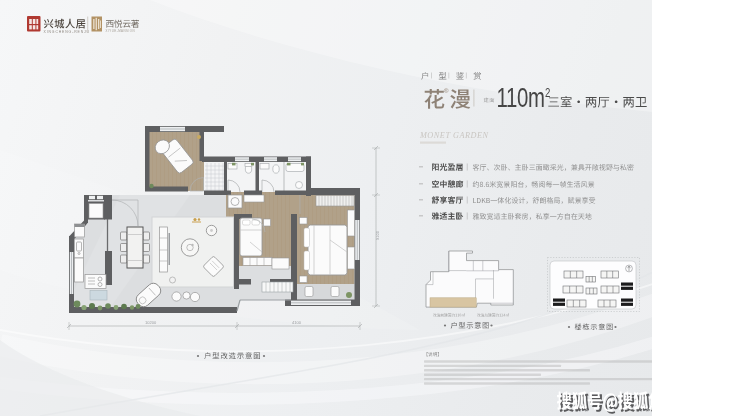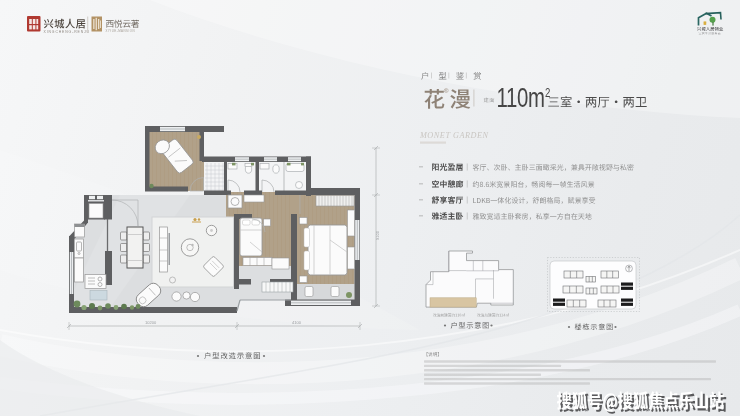--- a/index.html
+++ b/index.html
@@ -1,15 +1,15 @@
 <!DOCTYPE html>
 <html><head><meta charset="utf-8">
 <style>
 html,body{margin:0;padding:0;background:#fff}
-#page{position:relative;width:740px;height:416px;overflow:hidden;font-family:"Liberation Sans",sans-serif;
+#page{position:relative;width:652px;height:416px;overflow:hidden;font-family:"Liberation Sans",sans-serif;
 background:linear-gradient(108deg,#f6f7f8 0%,#f1f2f3 30%,#edeff1 55%,#e9ebed 80%,#e7e9eb 100%);}
 svg{position:absolute;left:0;top:0}
 </style></head><body>
 <div id="page">
 <svg width="740" height="416" viewBox="0 0 740 416">
 
 <path d="M150,0 C330,70 560,110 740,118 L740,0 Z" fill="#ffffff" opacity="0.30"></path>
 <path d="M0,150 C120,190 260,240 420,330 C300,330 80,300 0,270 Z" fill="#ffffff" opacity="0.12"></path>
 
 <g>

